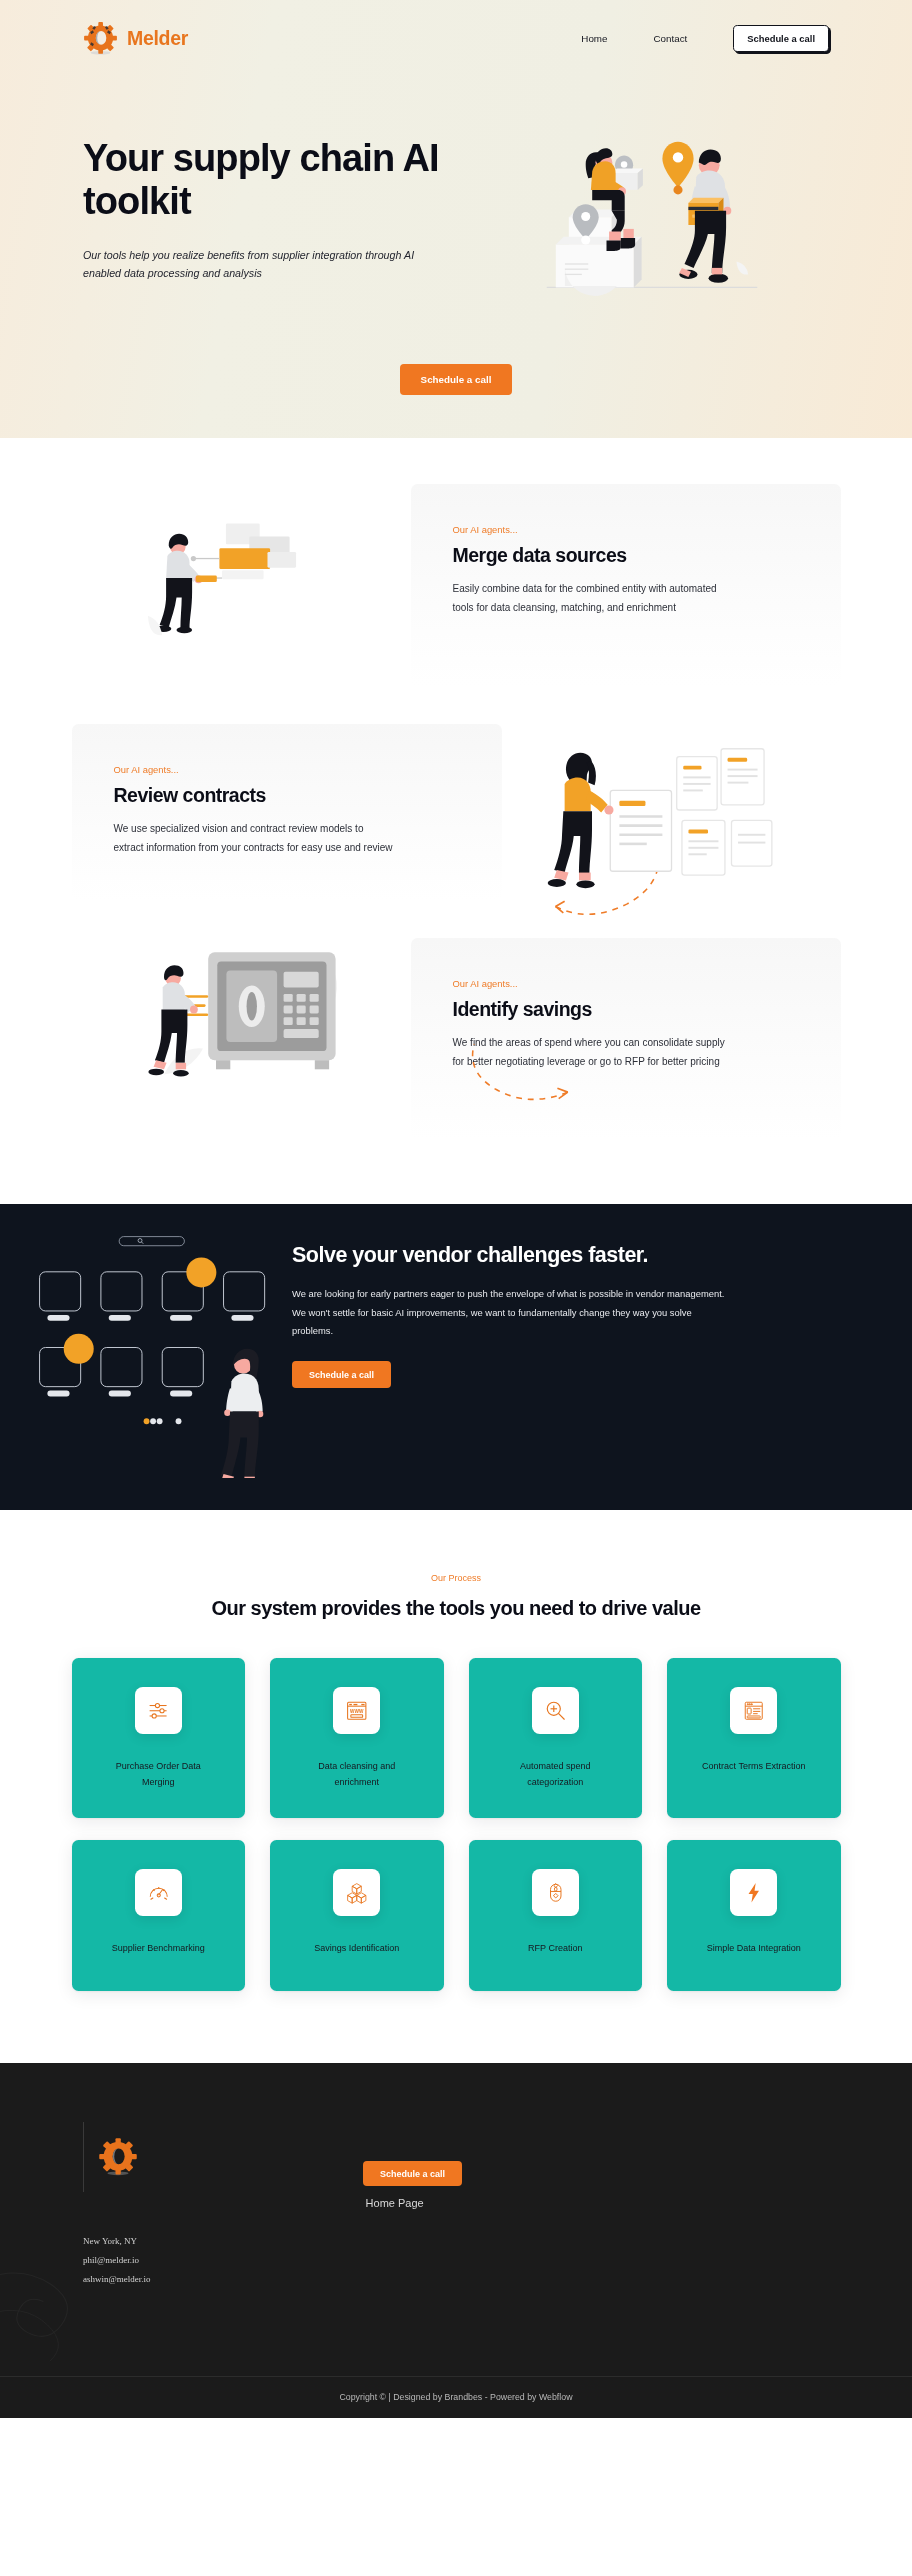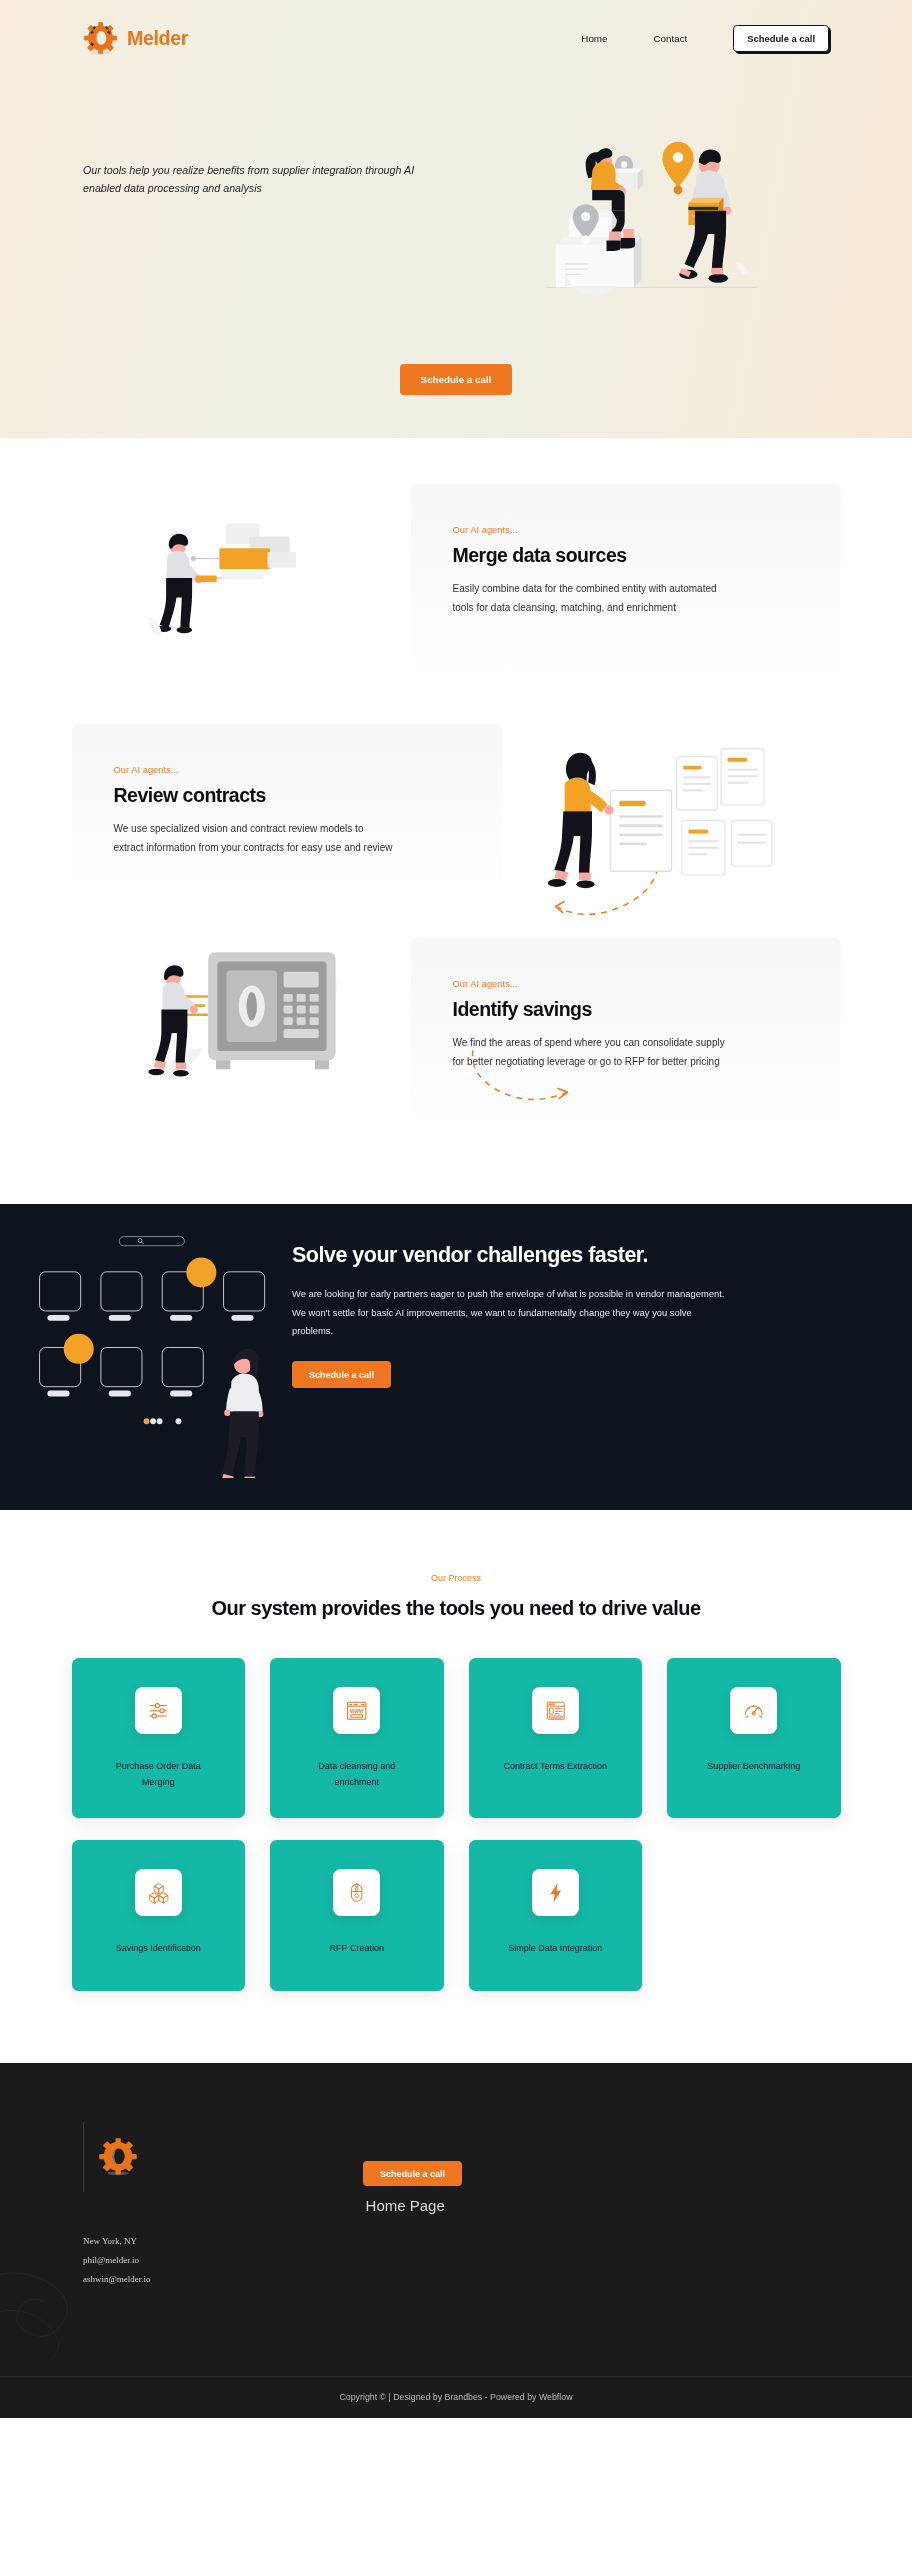--- a/index.html
+++ b/index.html
@@ -139,21 +139,21 @@
   }
   .footer-inner { position: relative; padding: 59px 0 0 83px; z-index: 2; display: flex; }
   .f-left { width: 280px; font-family: Liberation Serif, serif; }
   .f-logo-wrap { border-left: 1px solid #3a3a3a; padding-left: 14.3px; height: 70px; display:flex; align-items:center; }
   .f-logo { width: 40px; height: 40px; }
   .f-addr { margin-top: 40px; }
   .f-addr div { color: #d3d3d3; font-size: 9px; line-height: 2.1; }
   .f-right { padding-top: 39px; }
   .f-right .btn-orange { padding: 7.8px 17px; font-size: 9px; }
   .f-home {
-    display: block; margin-top: 10.4px; color: #d8d8d8; font-size: 15px;
+    display: block; margin-top: 10.4px; color: #d8d8d8; font-size: 11px;
     text-decoration: none; cursor: pointer; padding-left: 2.6px;
   }
   .footer-swirl { position: absolute; left: -19.5px; bottom: 36px; opacity: .55; }
   .copybar {
     position: absolute; bottom: 0; left: 0; width: 912px; height: 42px;
     border-top: 0.7px solid #2c2c2c;
     display: flex; align-items: center; justify-content: center;
   }
   .copybar span { color: #b9b9b9; font-size: 8.8px; }
 </style>
@@ -195,20 +195,21 @@
     </div>
 
     <div class="nav-links">
       <a class="nav-link" href="#">Home</a>
       <a class="nav-link" href="#">Contact</a>
       <button class="nav-cta">Schedule a call</button>
     </div>
   </nav>
 
   <div class="hero-inner">
+    <h1 class="hero-title">Your supply chain AI toolkit</h1>
     <p class="hero-sub">Our tools help you realize benefits from supplier integration through AI enabled data processing and analysis</p>
   </div>
 
   <div class="hero-cta-wrap">
     <button class="btn-orange">Schedule a call</button>
   </div>
 
   <div class="hero-art">
     <svg width="222" height="169" viewBox="0 0 340 260">
       <line x1="8" y1="236" x2="332" y2="236" stroke="#dcdcdc" stroke-width="2"></line>
@@ -518,20 +519,31 @@
           <rect x="6.5" y="7.5" width="4" height="2" fill="#e8761f" stroke="none"></rect>
           <rect x="13" y="7.5" width="6" height="2" fill="#e8761f" stroke="none"></rect>
           <rect x="25" y="7.5" width="5" height="2" fill="#e8761f" stroke="none"></rect>
           <text x="18" y="21" font-size="7.2" font-family="Liberation Sans, sans-serif" font-weight="bold" fill="#e8761f" stroke="none" text-anchor="middle">WWW</text>
           <rect x="9" y="24" width="18" height="4" rx="1"></rect>
         </svg>
       </div>
       <div class="tlabel">Data cleansing and enrichment</div>
     </div>
 
+    <div class="tcard">
+      <div class="iconbox">
+        <svg width="23.5" height="23.5" viewBox="0 0 36 36" fill="none" stroke="#e8761f" stroke-width="1.8">
+          <circle cx="15" cy="15" r="10"></circle>
+          <line x1="15" y1="10" x2="15" y2="20"></line>
+            <line x1="10" y1="15" x2="20" y2="15"></line>
+          <line x1="22.5" y1="22.5" x2="31" y2="31" stroke-linecap="round"></line>
+        </svg>
+      </div>
+      <div class="tlabel">Automated spend categorization</div>
+    </div>
 
     <div class="tcard">
       <div class="iconbox">
         <svg width="23.5" height="23.5" viewBox="0 0 36 36" fill="none" stroke="#e8761f" stroke-width="1.5">
           <rect x="5" y="5" width="26" height="26" rx="1.5"></rect>
           <line x1="5" y1="11" x2="31" y2="11"></line>
           <circle cx="9" cy="8" r="0.9" fill="#e8761f"></circle>
             <circle cx="12" cy="8" r="0.9" fill="#e8761f"></circle>
             <circle cx="15" cy="8" r="0.9" fill="#e8761f"></circle>
           <rect x="8" y="14" width="6" height="9" rx="1"></rect>

